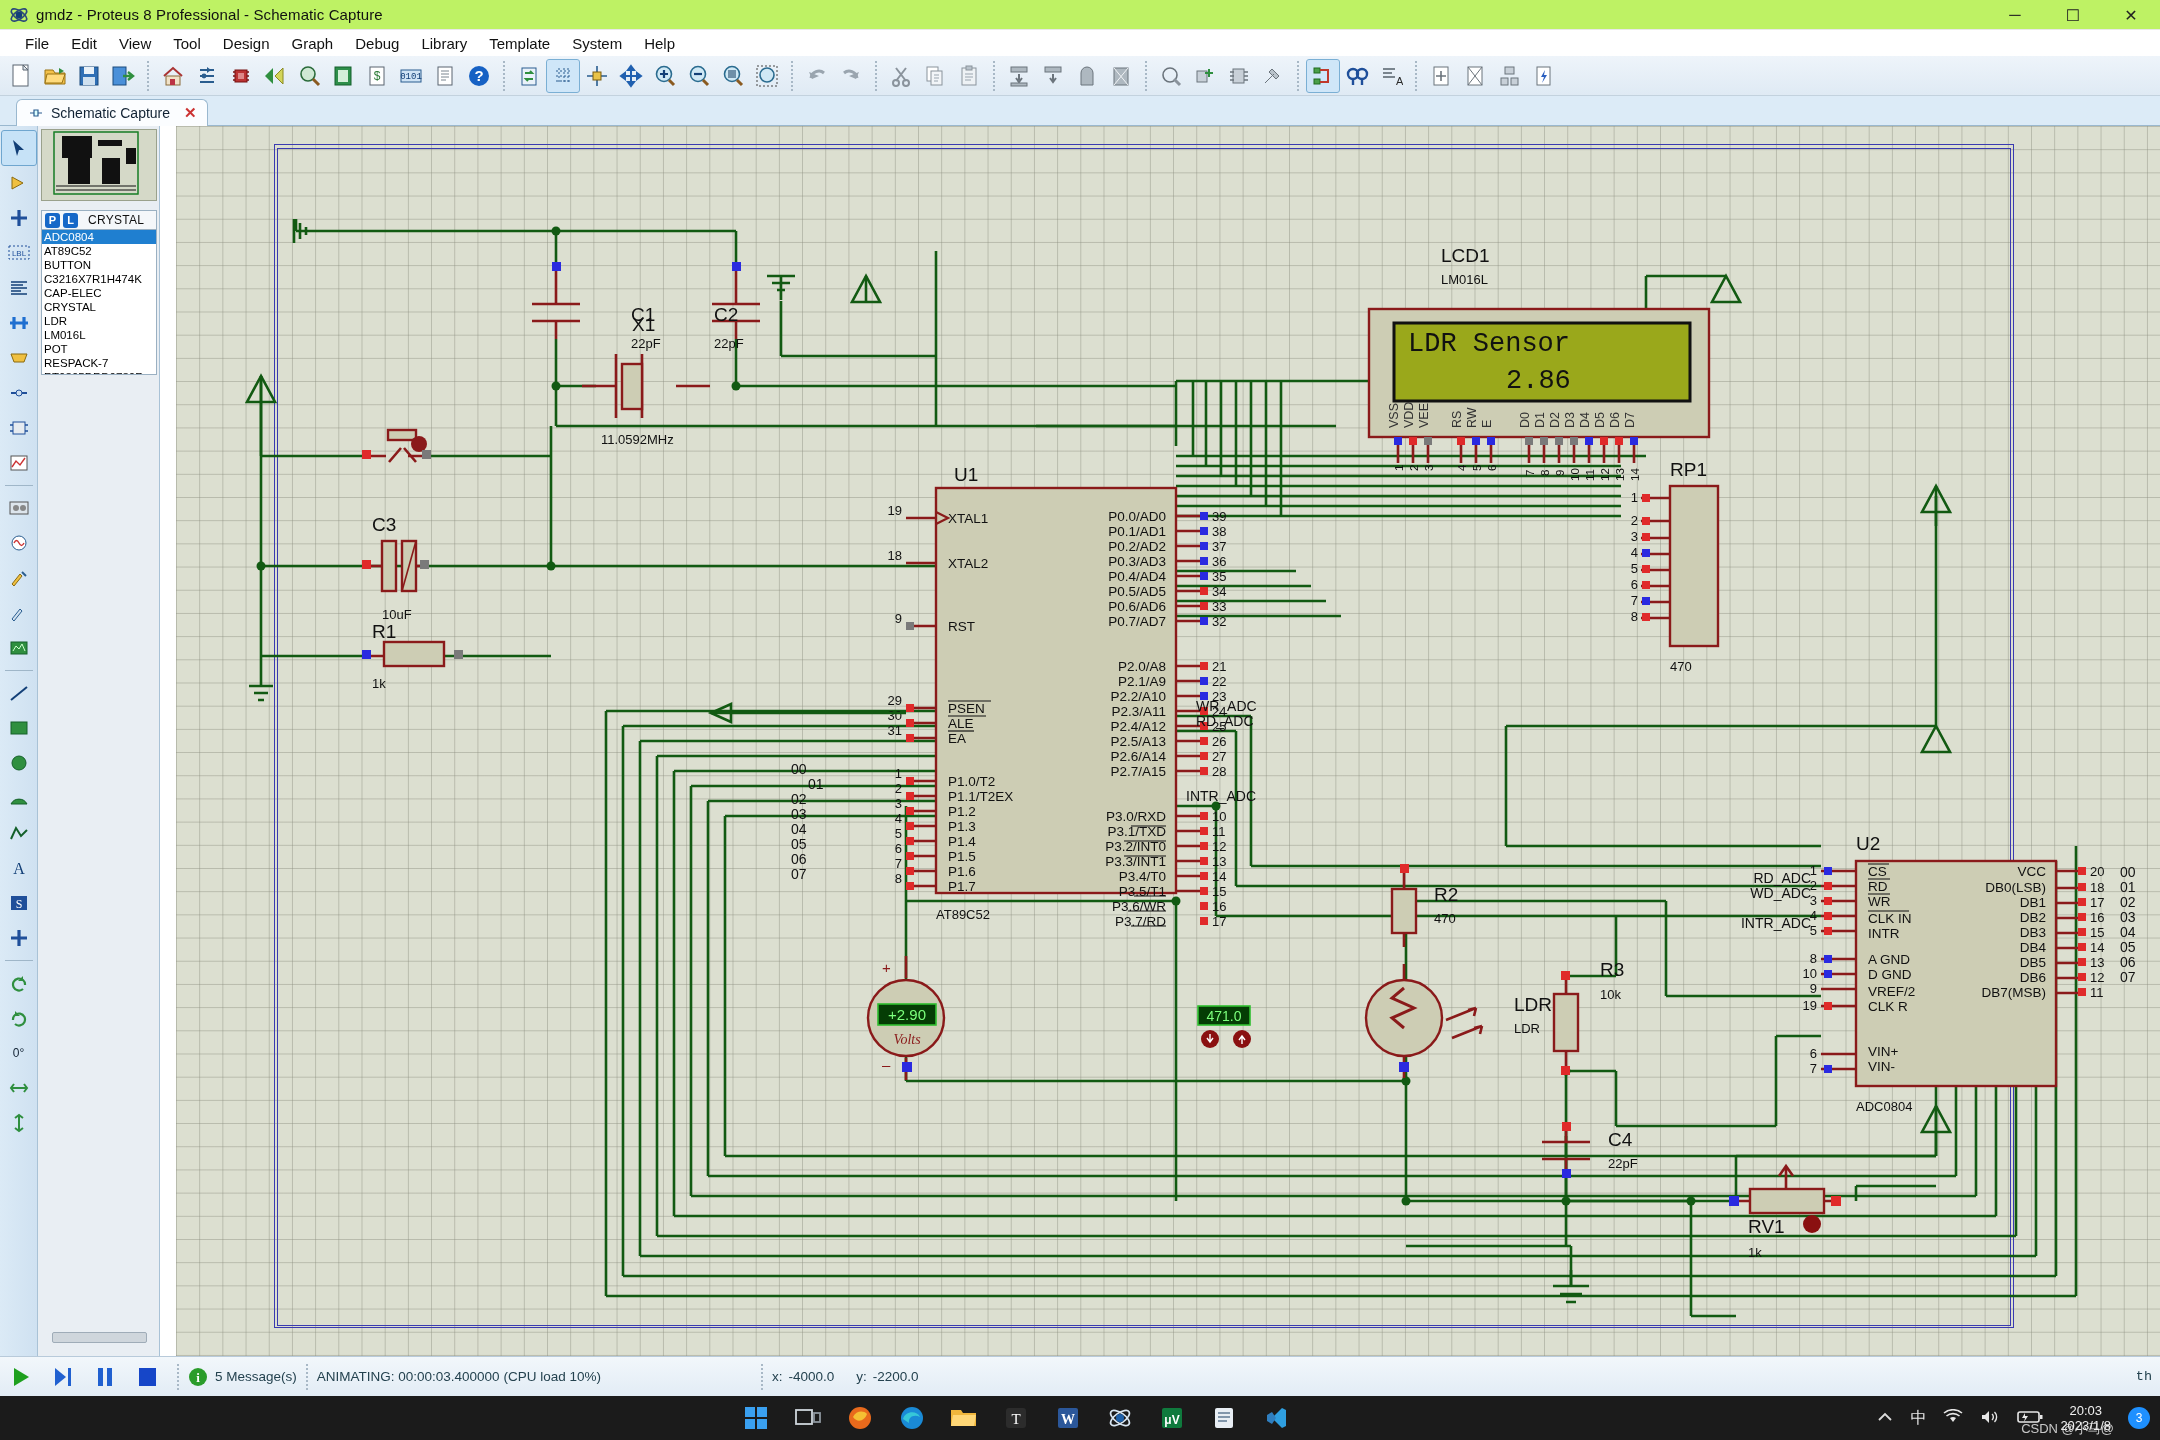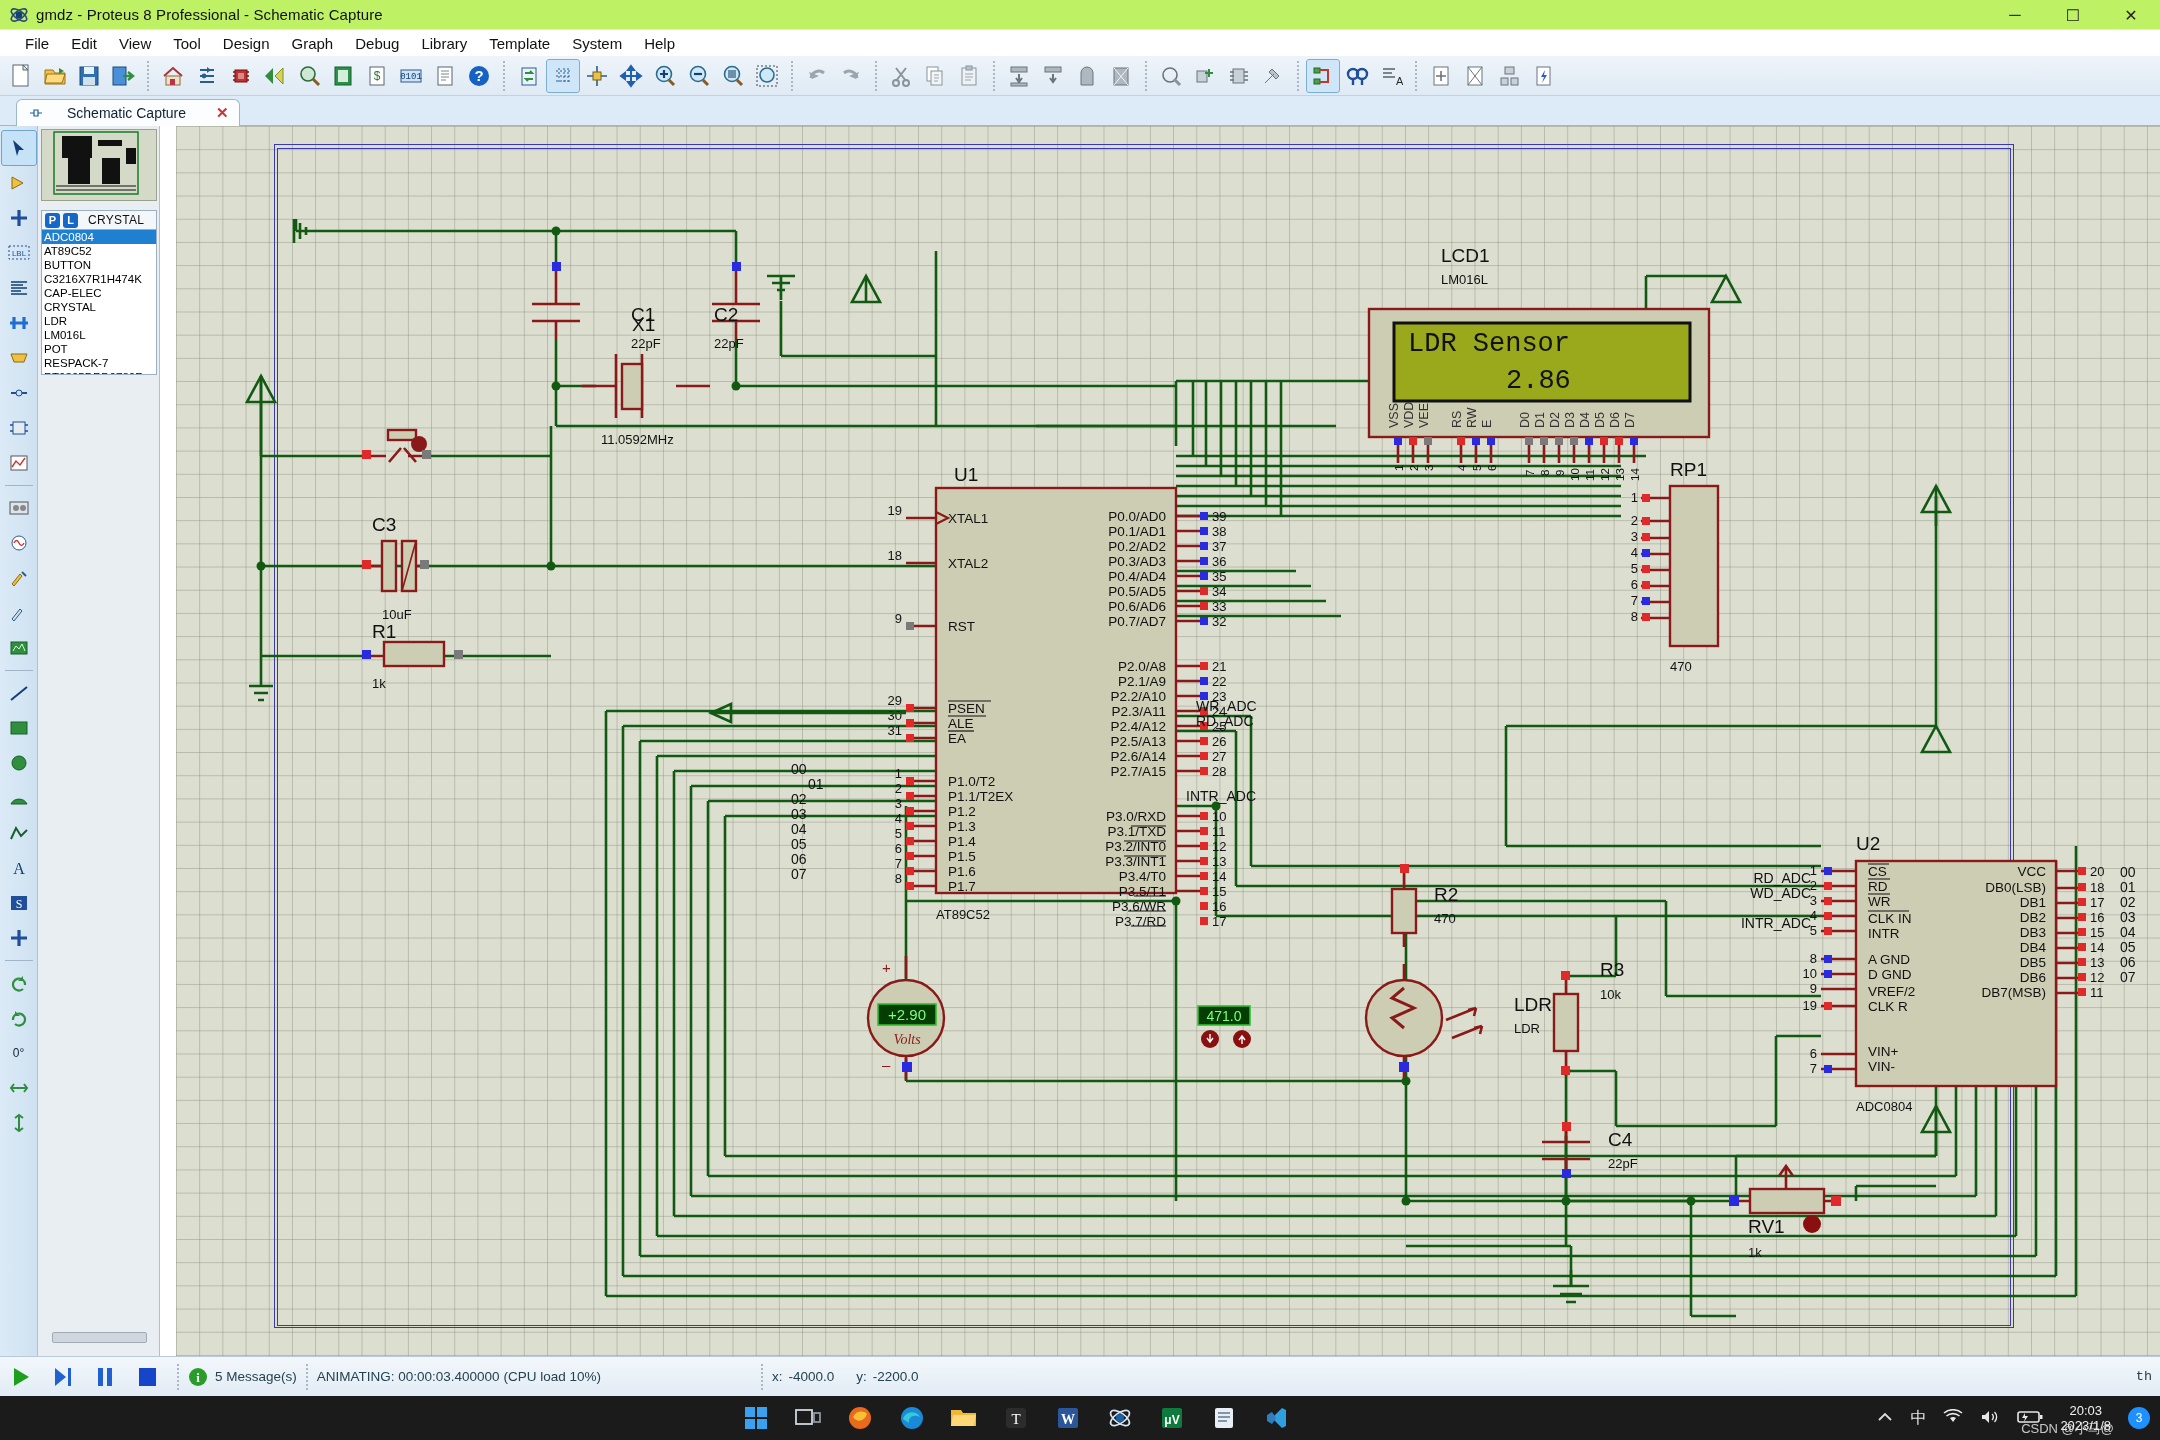--- a/index.html
+++ b/index.html
@@ -48,21 +48,21 @@
 
   
   .tabstrip {
     position: absolute; top: 96px; left: 0; width: 2160px; height: 30px;
     background: #dcebf7; border-bottom: 1px solid #9ab8cf;
   }
   .tab {
     position:absolute; left: 16px; top: 3px; height: 27px;
     background:#fbfdff; border:1px solid #9ab8cf; border-bottom:none;
     border-radius: 6px 6px 0 0;
-    display:flex; align-items:center; gap:24px; padding: 0 10px 0 12px;
+    display:flex; align-items:center; gap:8px; padding: 0 10px 0 12px;
     font-size: 14px; color:#123;
   }
   .tab .tabico { width:14px; height:14px; }
   .tab .tabclose { color:#c33; font-weight:bold; font-size:15px; margin-left:6px; }
 
   
   .toolrail {
     position:absolute; left:0; top:126px; width:38px; height:1230px;
     background: linear-gradient(to right,#dbeaf6,#cfe1f1);
     border-right:1px solid #a9c2d6;

